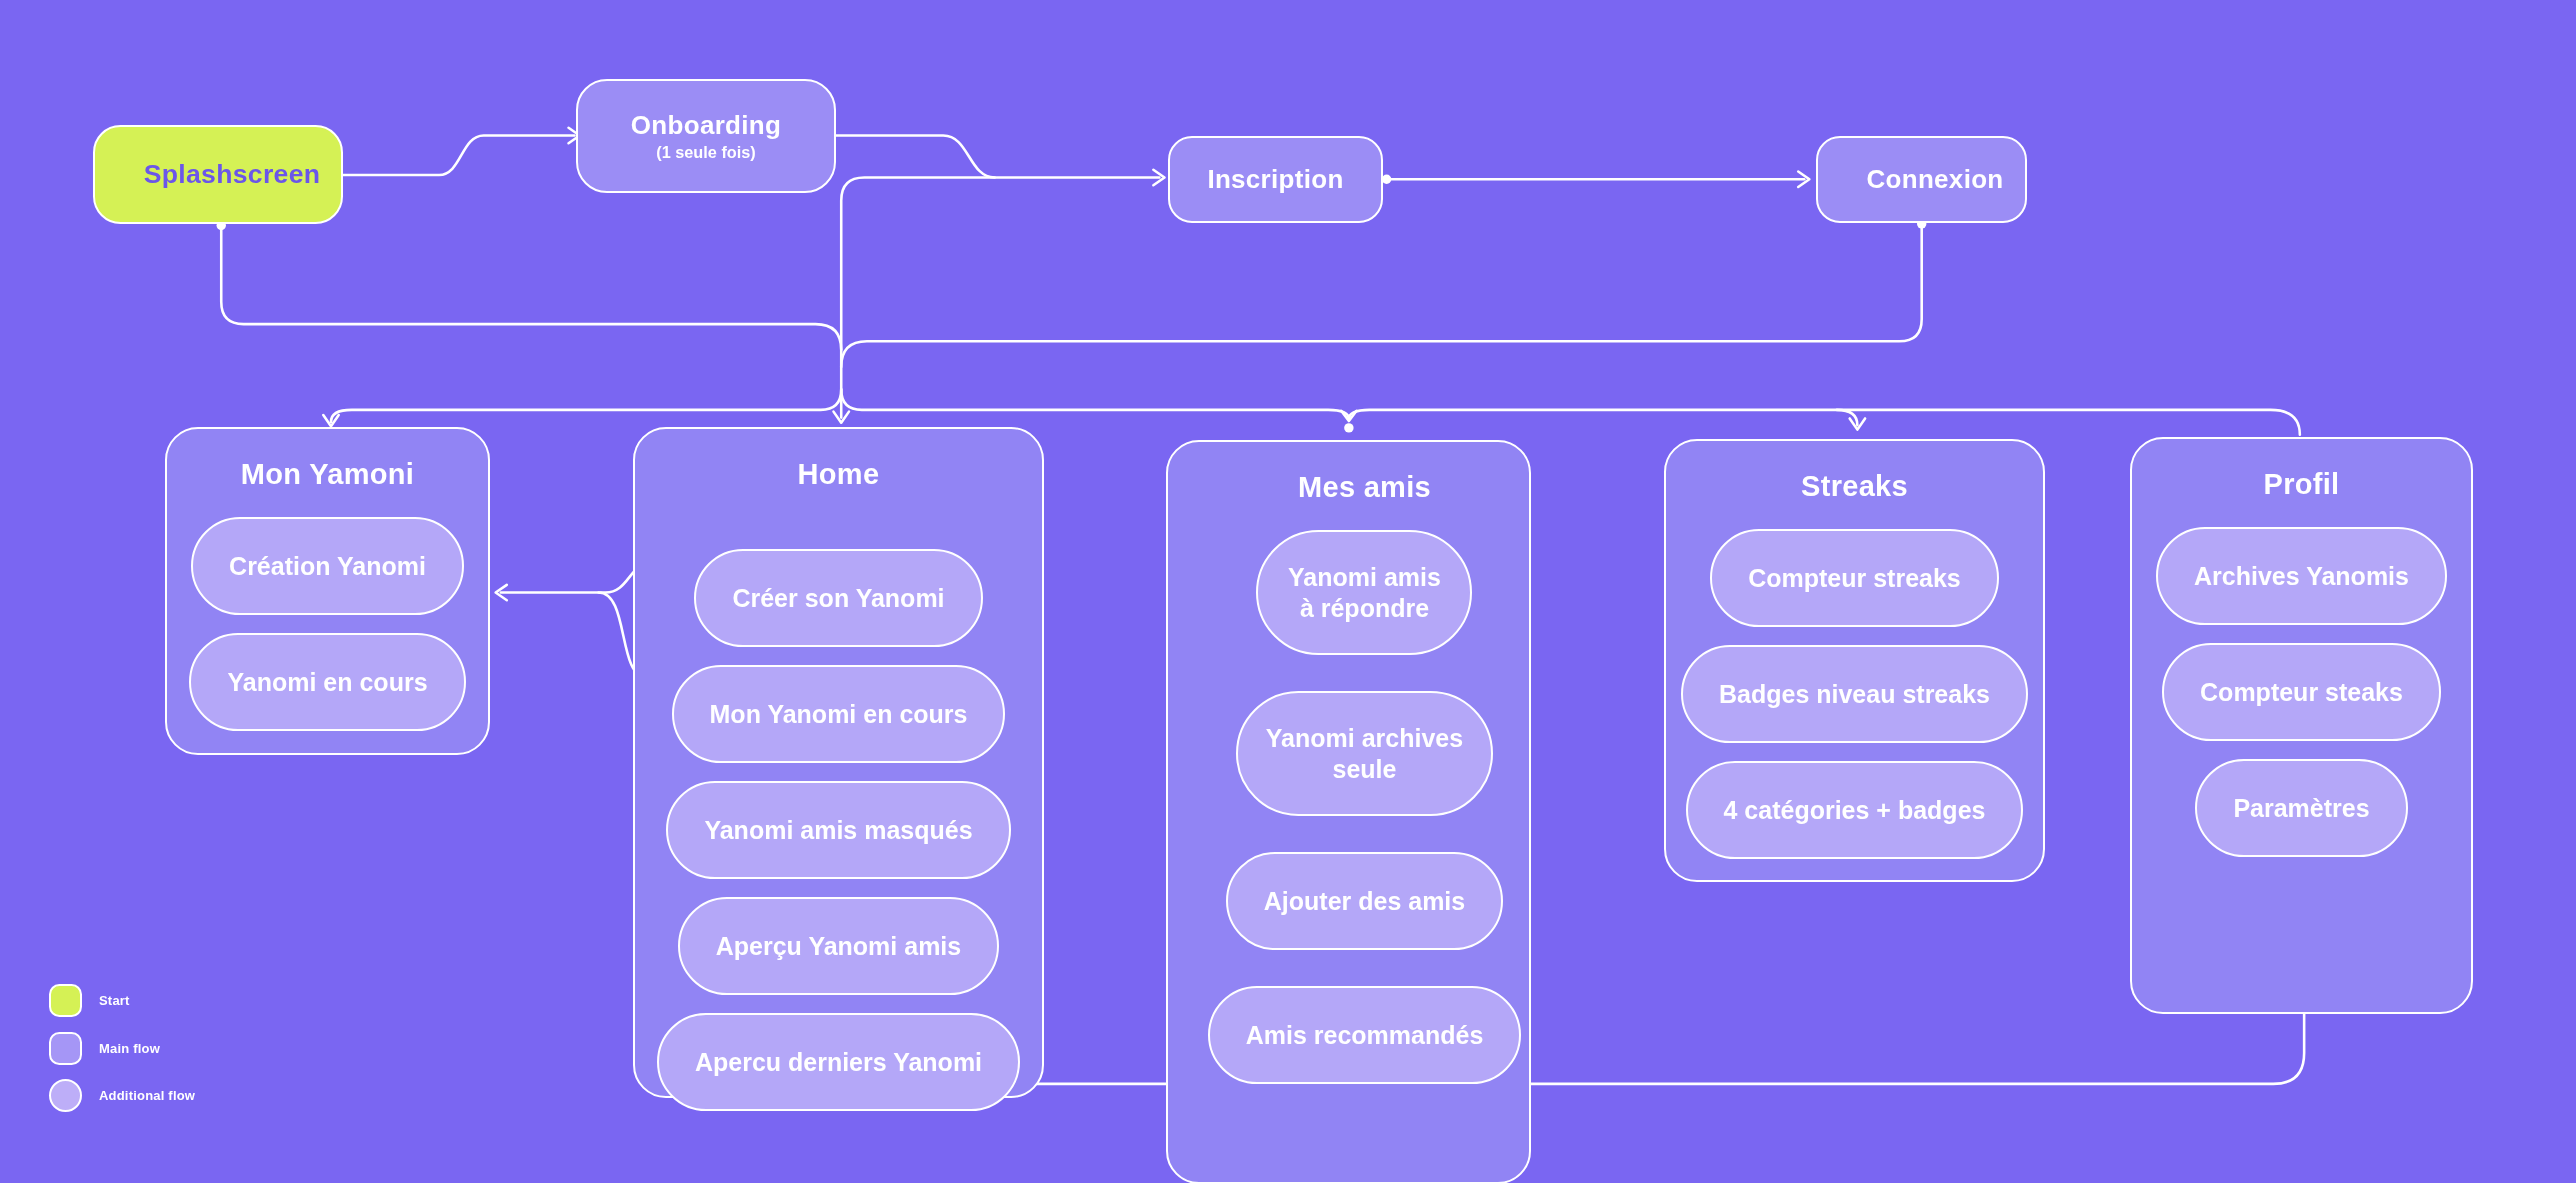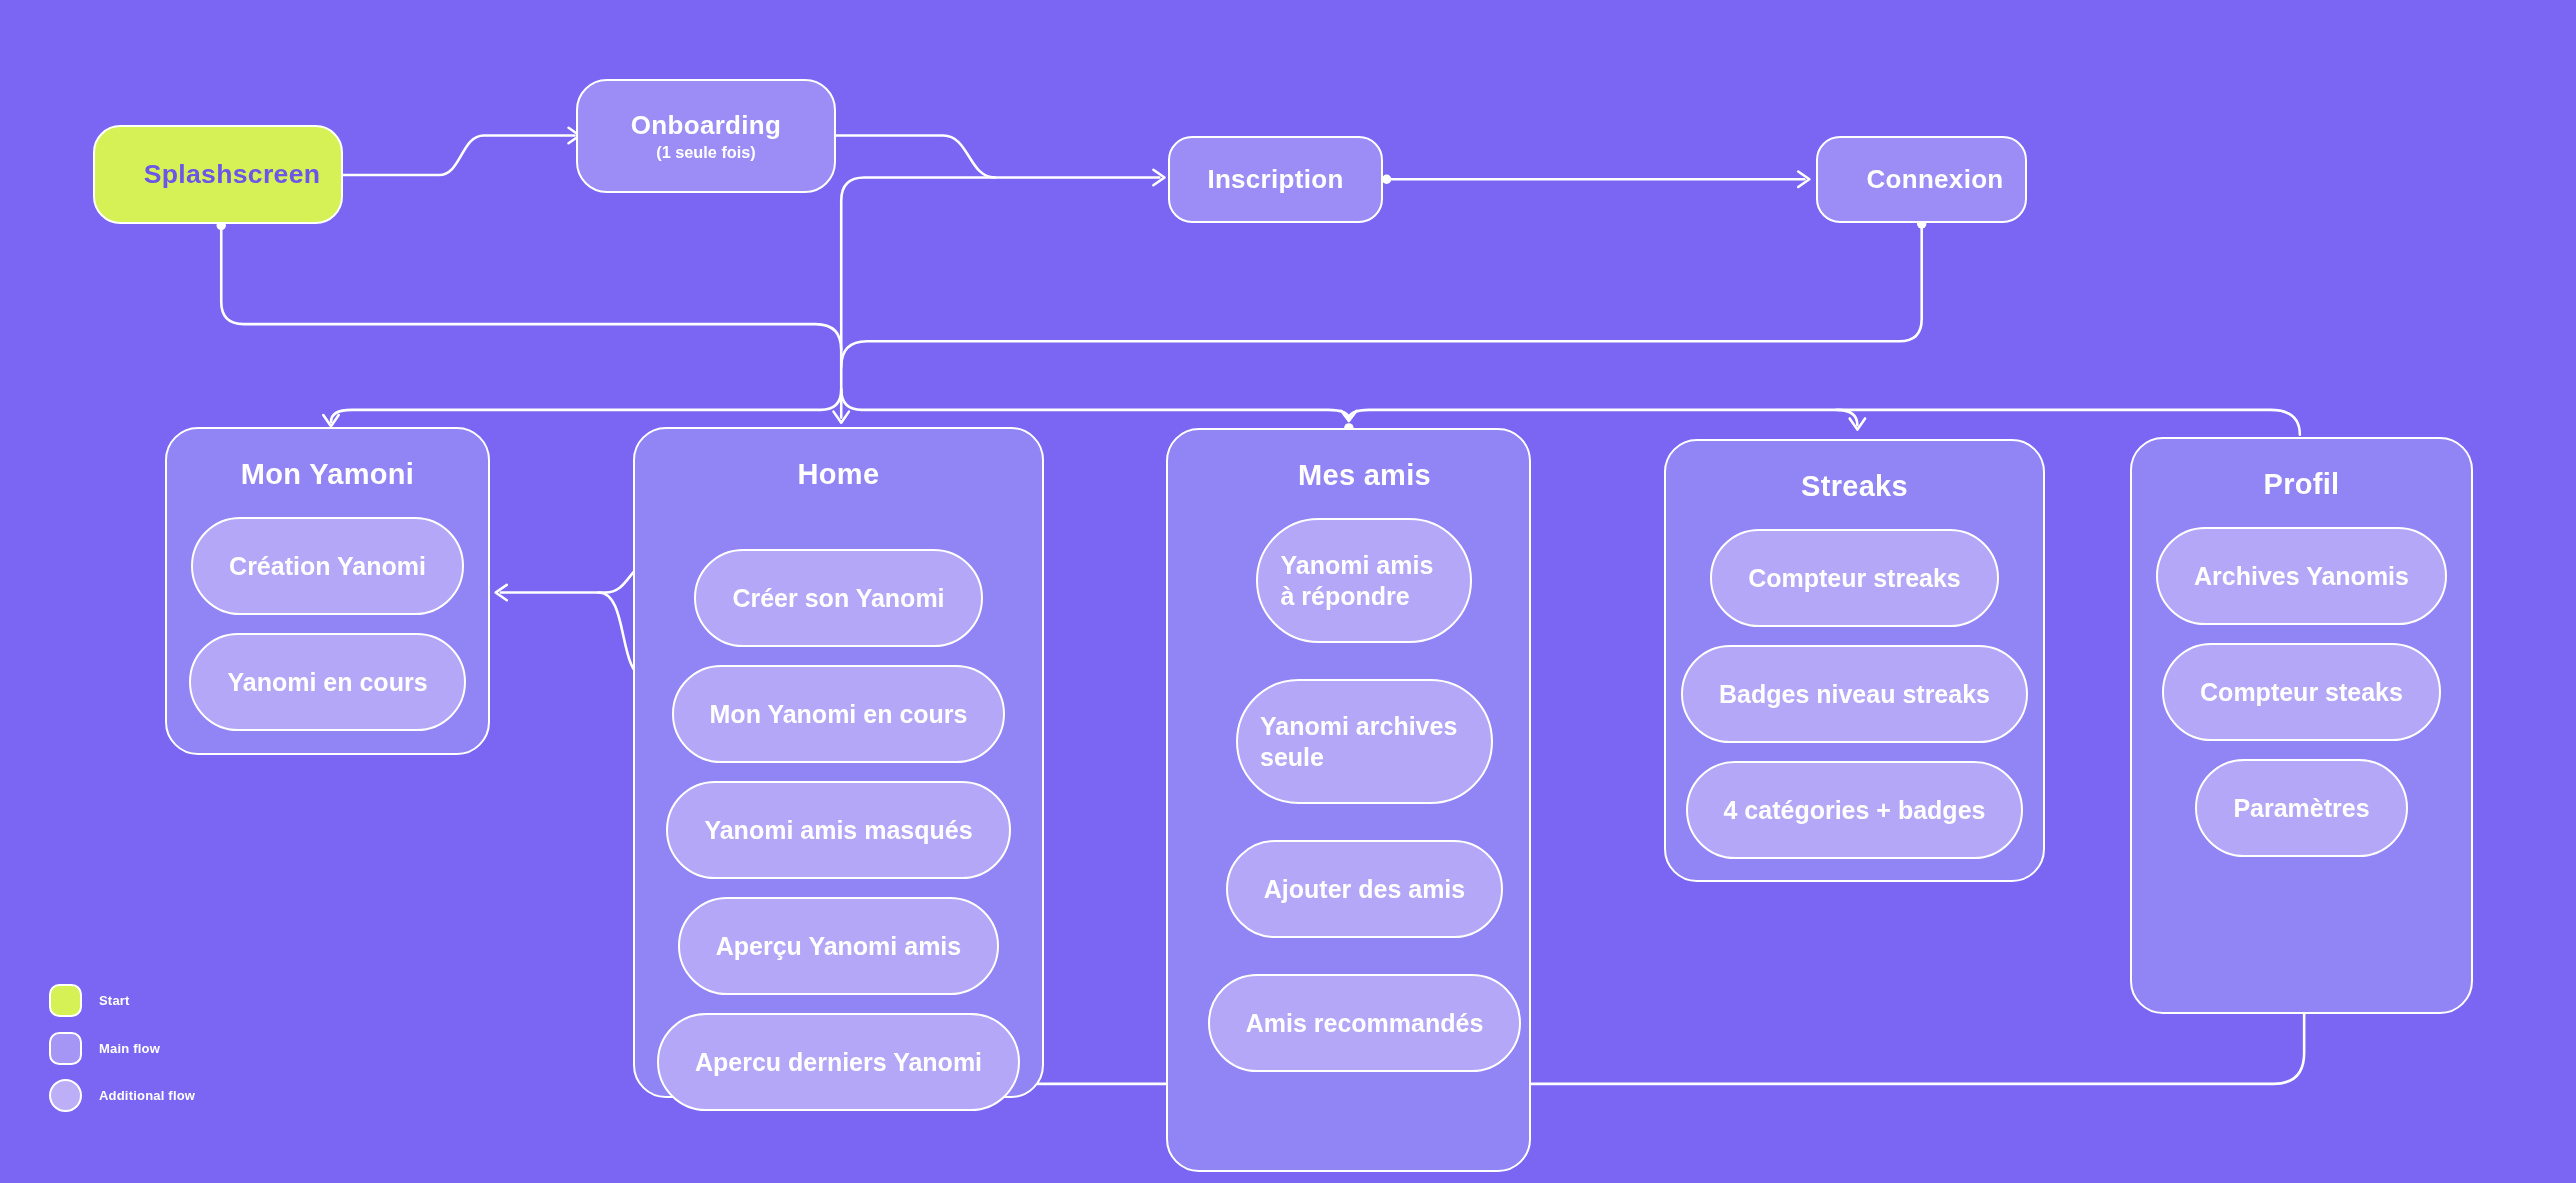--- a/index.html
+++ b/index.html
@@ -60,21 +60,21 @@
     display:flex;flex-direction:column;align-items:center;gap:18px;
   }
   .pill{
     background:var(--pill);
     border:2.1px solid #fff;
     border-radius:857px;
     height:98px;
     padding:0 36px;
     display:flex;align-items:center;justify-content:center;
     color:#fff;font-size:25px;font-weight:600;
-    white-space:nowrap;
+    white-space:nowrap;text-align:center;
   }
   .pill.two-line{
     white-space:normal;height:125px;line-height:1.22;padding:0 22px;
   }
   .pill.w-250{width:216px;}
   .pill.w-300{width:257px;}
 
   
   .legend{position:absolute;left:49px;top:984px;}
   .legend-row{display:flex;align-items:center;gap:17px;margin-bottom:14.6px;}
@@ -165,21 +165,21 @@
     <div class="section-title">Home</div>
     <div class="pills">
       <div class="pill">Créer son Yanomi</div>
       <div class="pill">Mon Yanomi en cours</div>
       <div class="pill">Yanomi amis masqués</div>
       <div class="pill">Aperçu Yanomi amis</div>
       <div class="pill">Apercu derniers Yanomi</div>
     </div>
   </div>
 
-  <div class="section" style="left:1166px;top:428px;width:365px;height:744px;padding-left:32px;">
+  <div class="section" style="left:1166px;top:440px;width:365px;height:744px;padding-left:32px;">
     <div class="section-title">Mes amis</div>
     <div class="pills" style="gap:36px;">
       <div class="pill two-line w-250">Yanomi amis à répondre</div>
       <div class="pill two-line w-300">Yanomi archives seule</div>
       <div class="pill">Ajouter des amis</div>
       <div class="pill">Amis recommandés</div>
     </div>
   </div>
 
   <div class="section" style="left:1664px;top:439px;width:381px;height:443px;">

